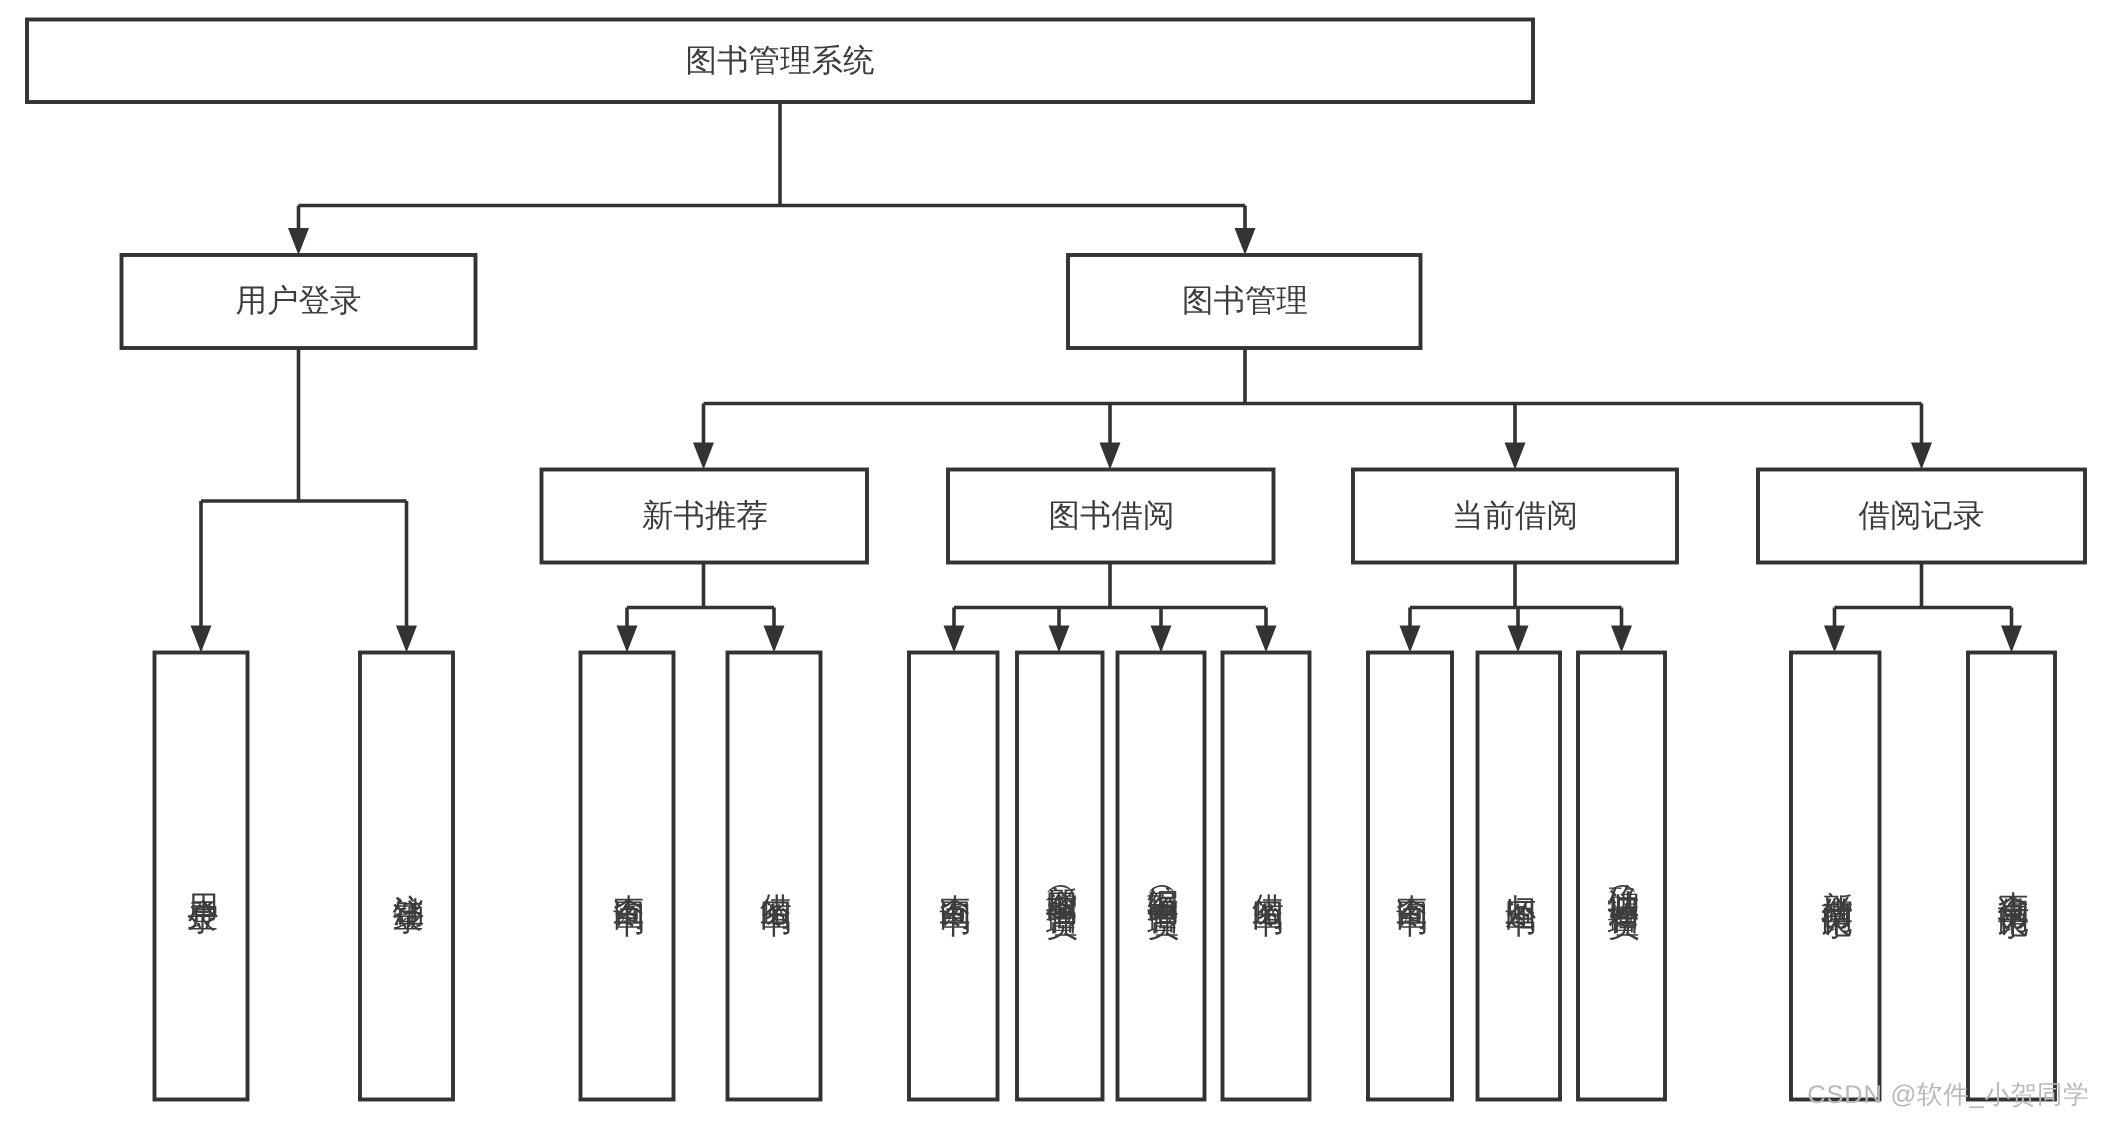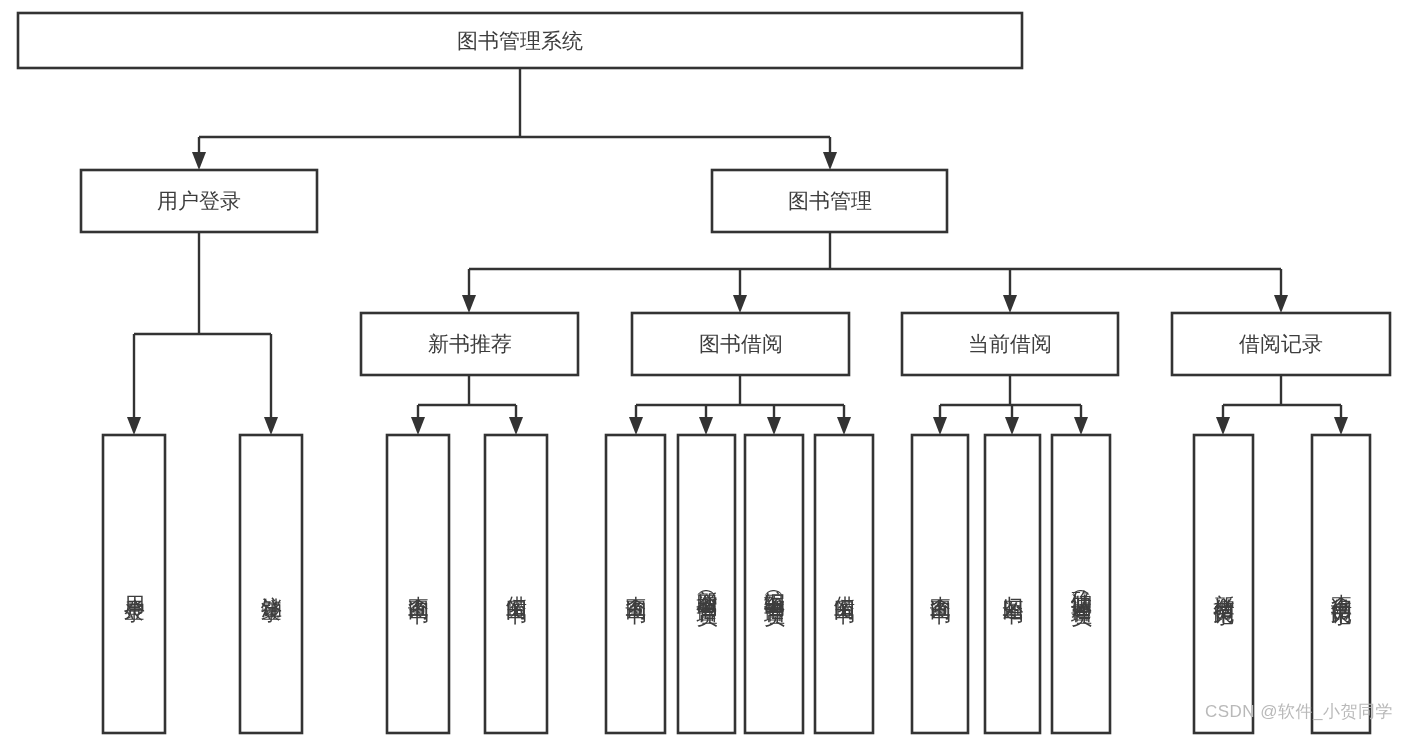--- a/index.html
+++ b/index.html
@@ -55,21 +55,21 @@
     line-height: 1.18;
     letter-spacing: 2.5px;
     color: #3d3d3d;
     white-space: nowrap;
     pointer-events: none;
     box-sizing: border-box;
   }
   #watermark {
     position: absolute;
     right: 12px;
-    bottom: 24px;
+    bottom: 6px;
     font-family: "Liberation Sans", "DejaVu Sans", sans-serif;
     font-size: 17px;
     color: #b9b9b9;
     letter-spacing: 0.5px;
     user-select: none;
   }
 </style>
 </head>
 <body>
 

